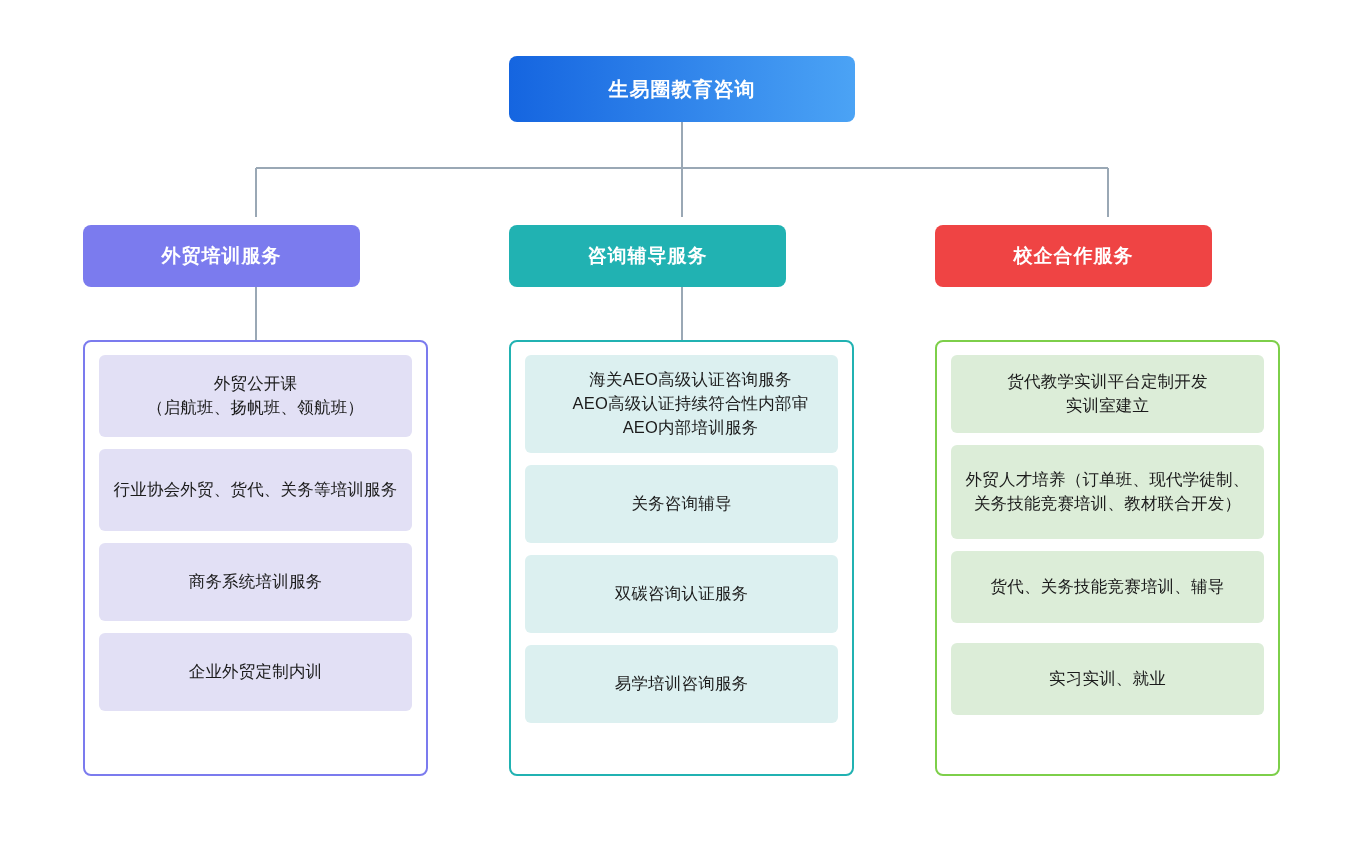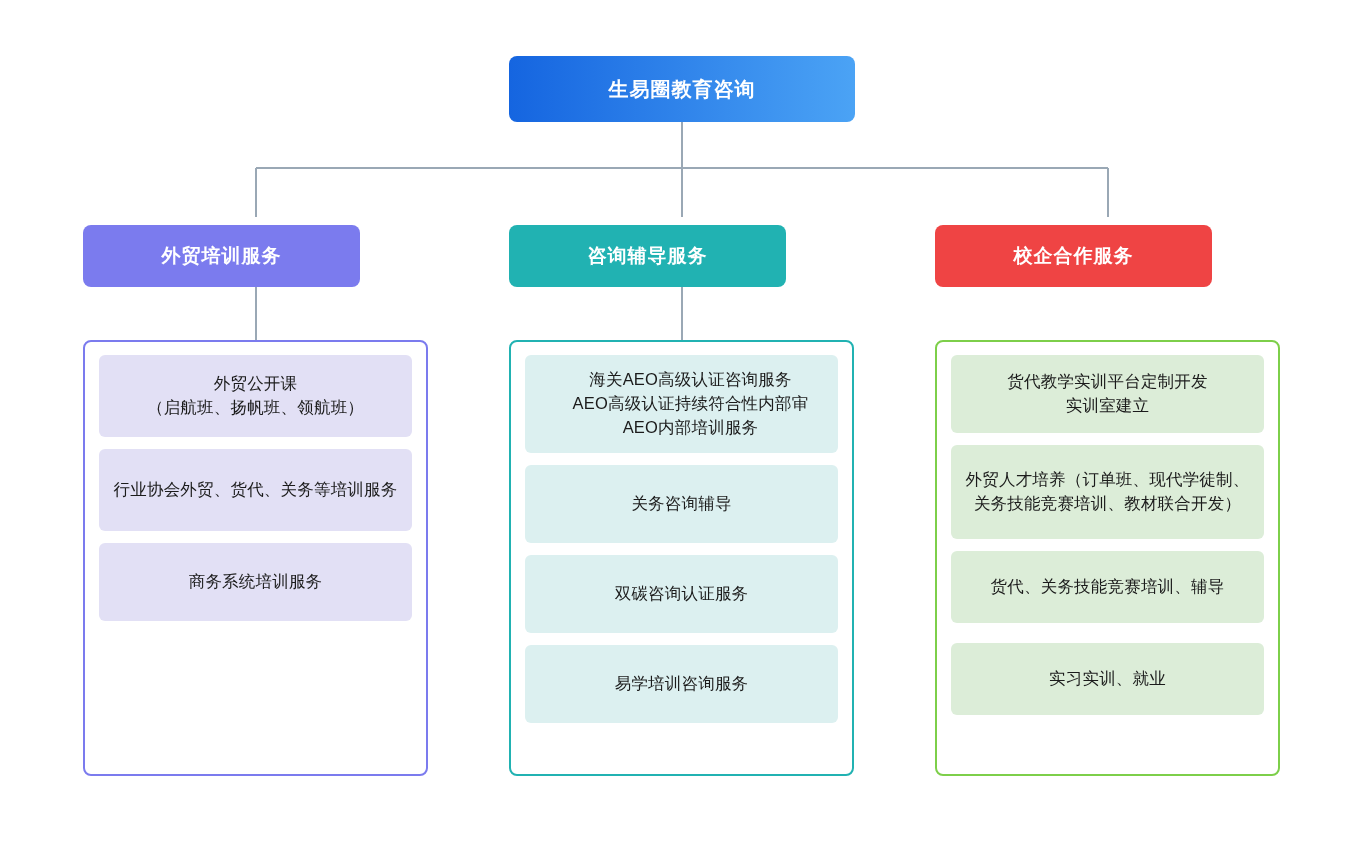--- a/index.html
+++ b/index.html
@@ -161,20 +161,23 @@
         <div class="item-box lines-2" style="background: rgb(226, 224, 245); color: rgb(27, 27, 27);">
           <span class="item-text">外贸公开课
 （启航班、扬帆班、领航班）</span>
         </div>
         <div class="item-box lines-2" style="background: rgb(226, 224, 245); color: rgb(27, 27, 27);">
           <span class="item-text">行业协会外贸、货代、关务等培训服务</span>
         </div>
         <div class="item-box lines-1" style="background: rgb(226, 224, 245); color: rgb(27, 27, 27);">
           <span class="item-text">商务系统培训服务</span>
         </div>
+        <div class="item-box lines-1" style="background: rgb(226, 224, 245); color: rgb(27, 27, 27);">
+          <span class="item-text">企业外贸定制内训</span>
+        </div>
       </div>
   </div>
   <div class="panel col-1" style="border-color: rgb(33, 178, 178);">
     <div class="panel-items">
         <div class="item-box lines-3" style="background: rgb(220, 240, 240); color: rgb(27, 27, 27);">
           <span class="item-text">海关AEO高级认证咨询服务
 AEO高级认证持续符合性内部审
 AEO内部培训服务</span>
         </div>
         <div class="item-box lines-1" style="background: rgb(220, 240, 240); color: rgb(27, 27, 27);">

